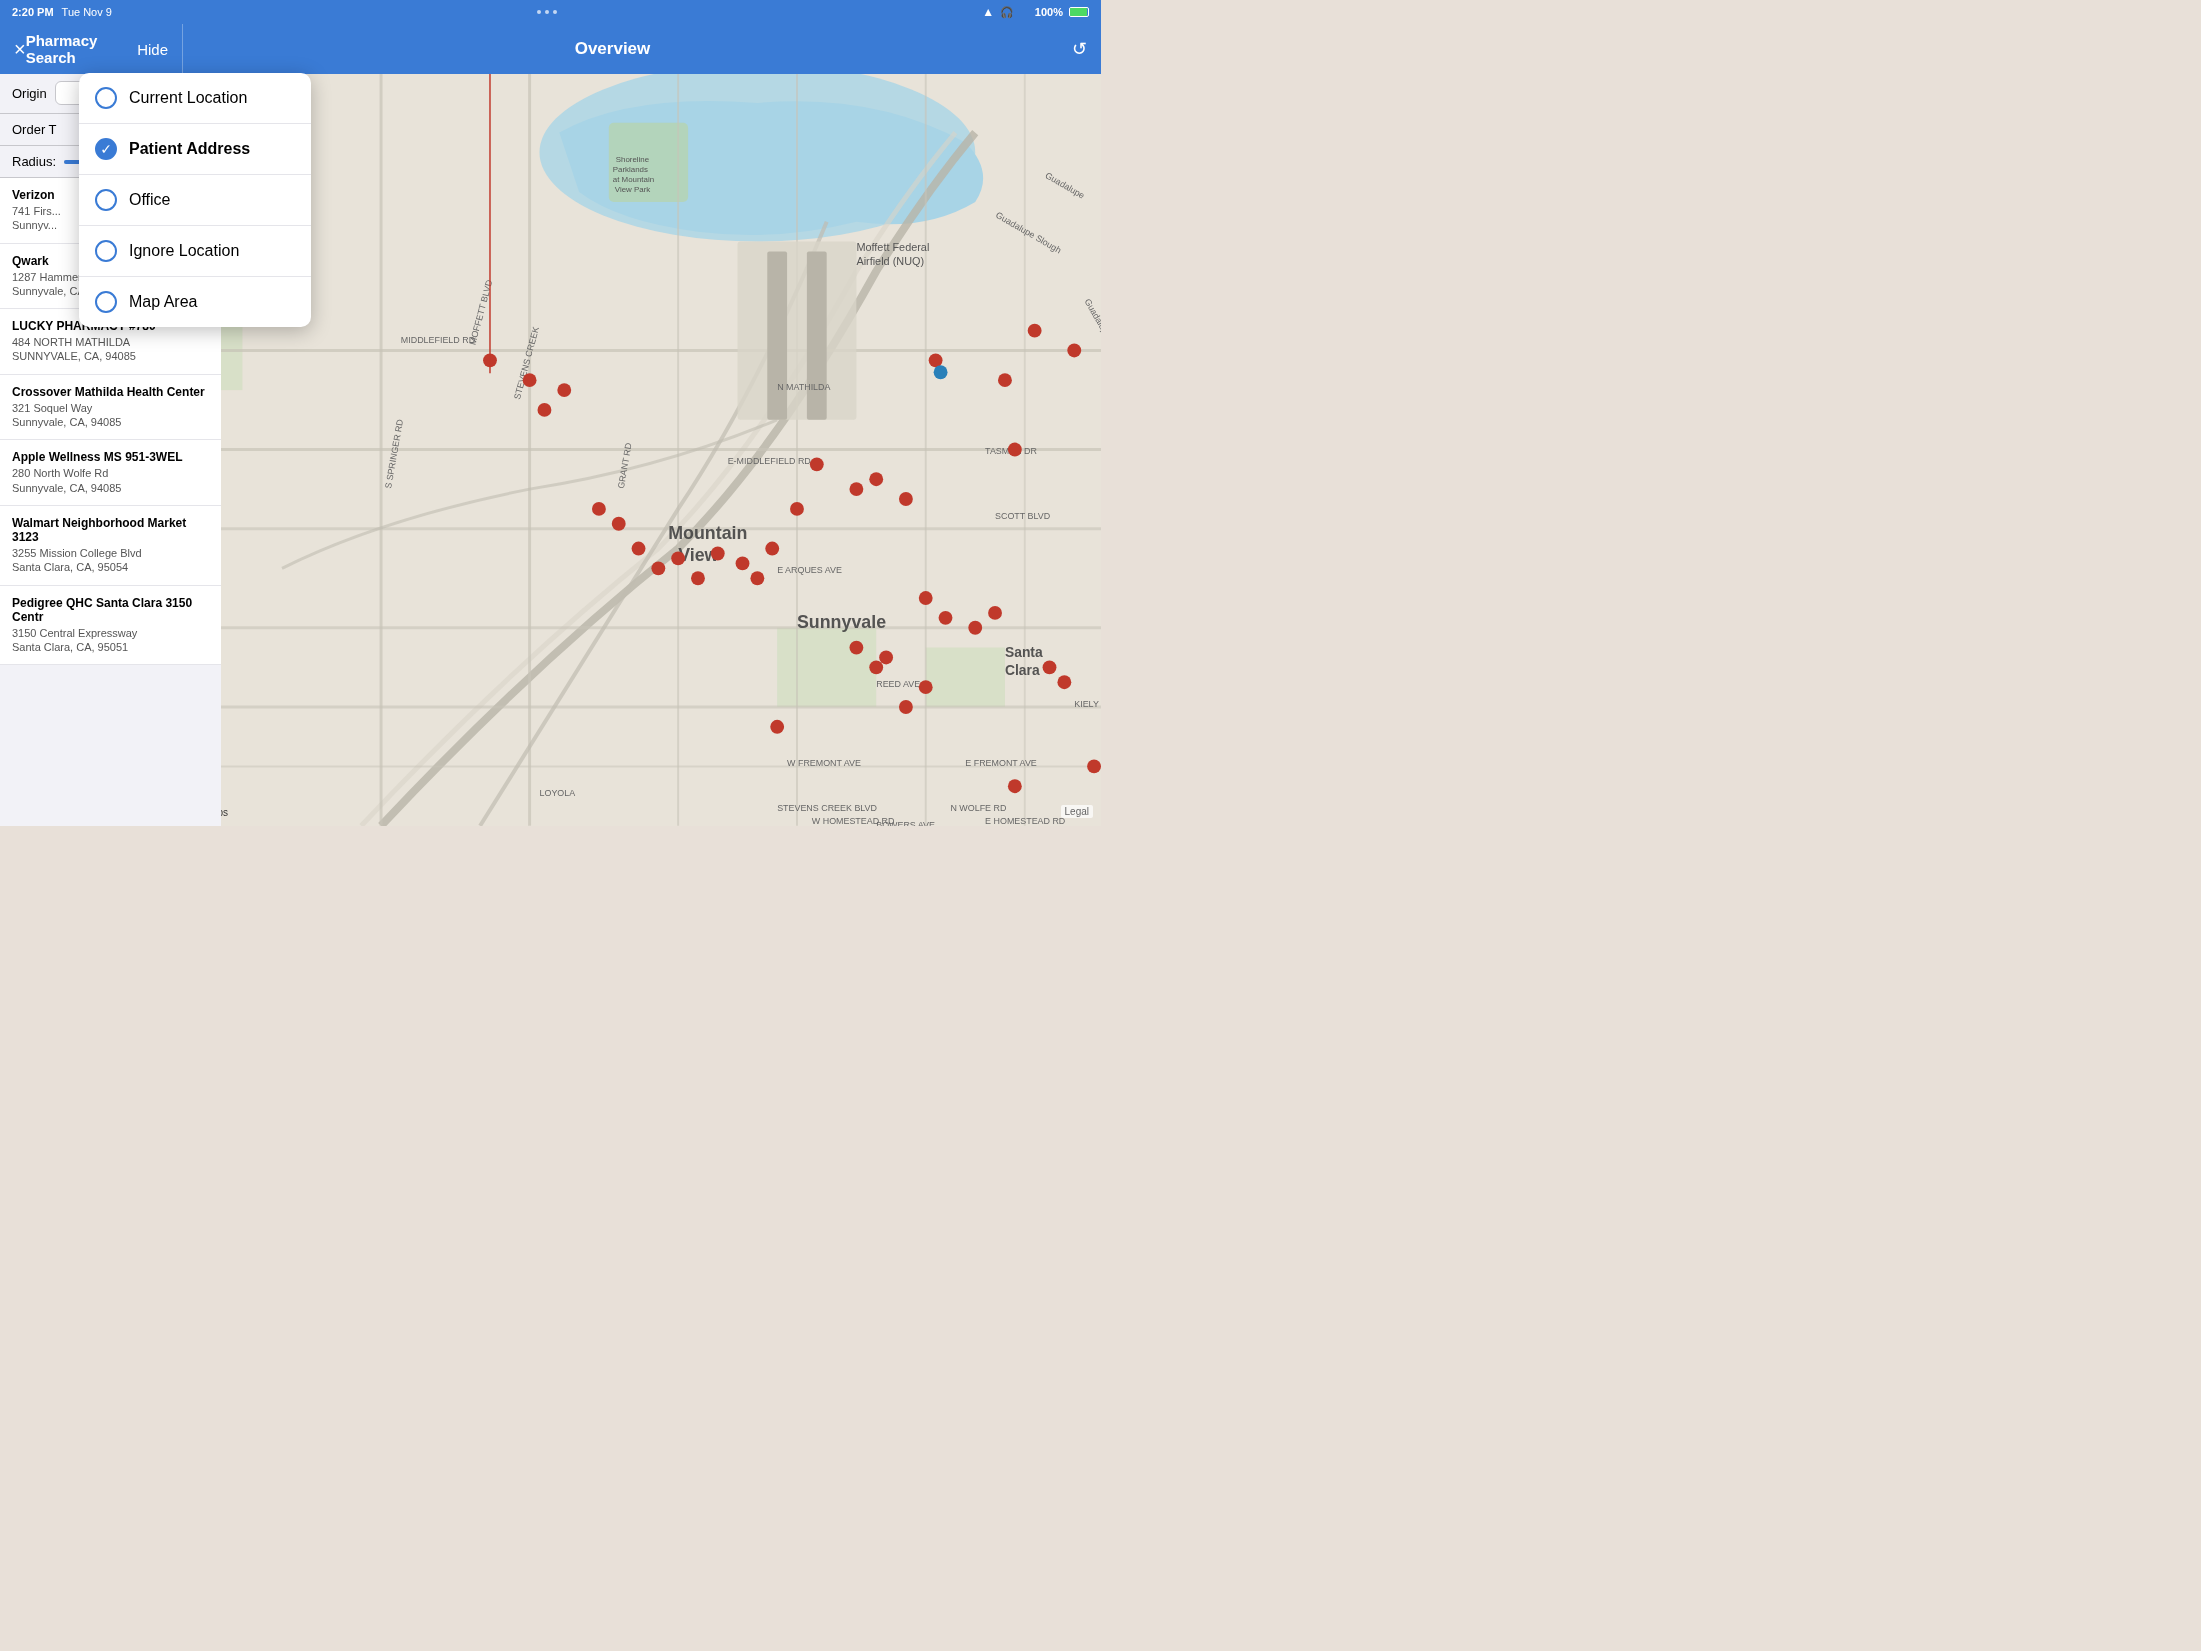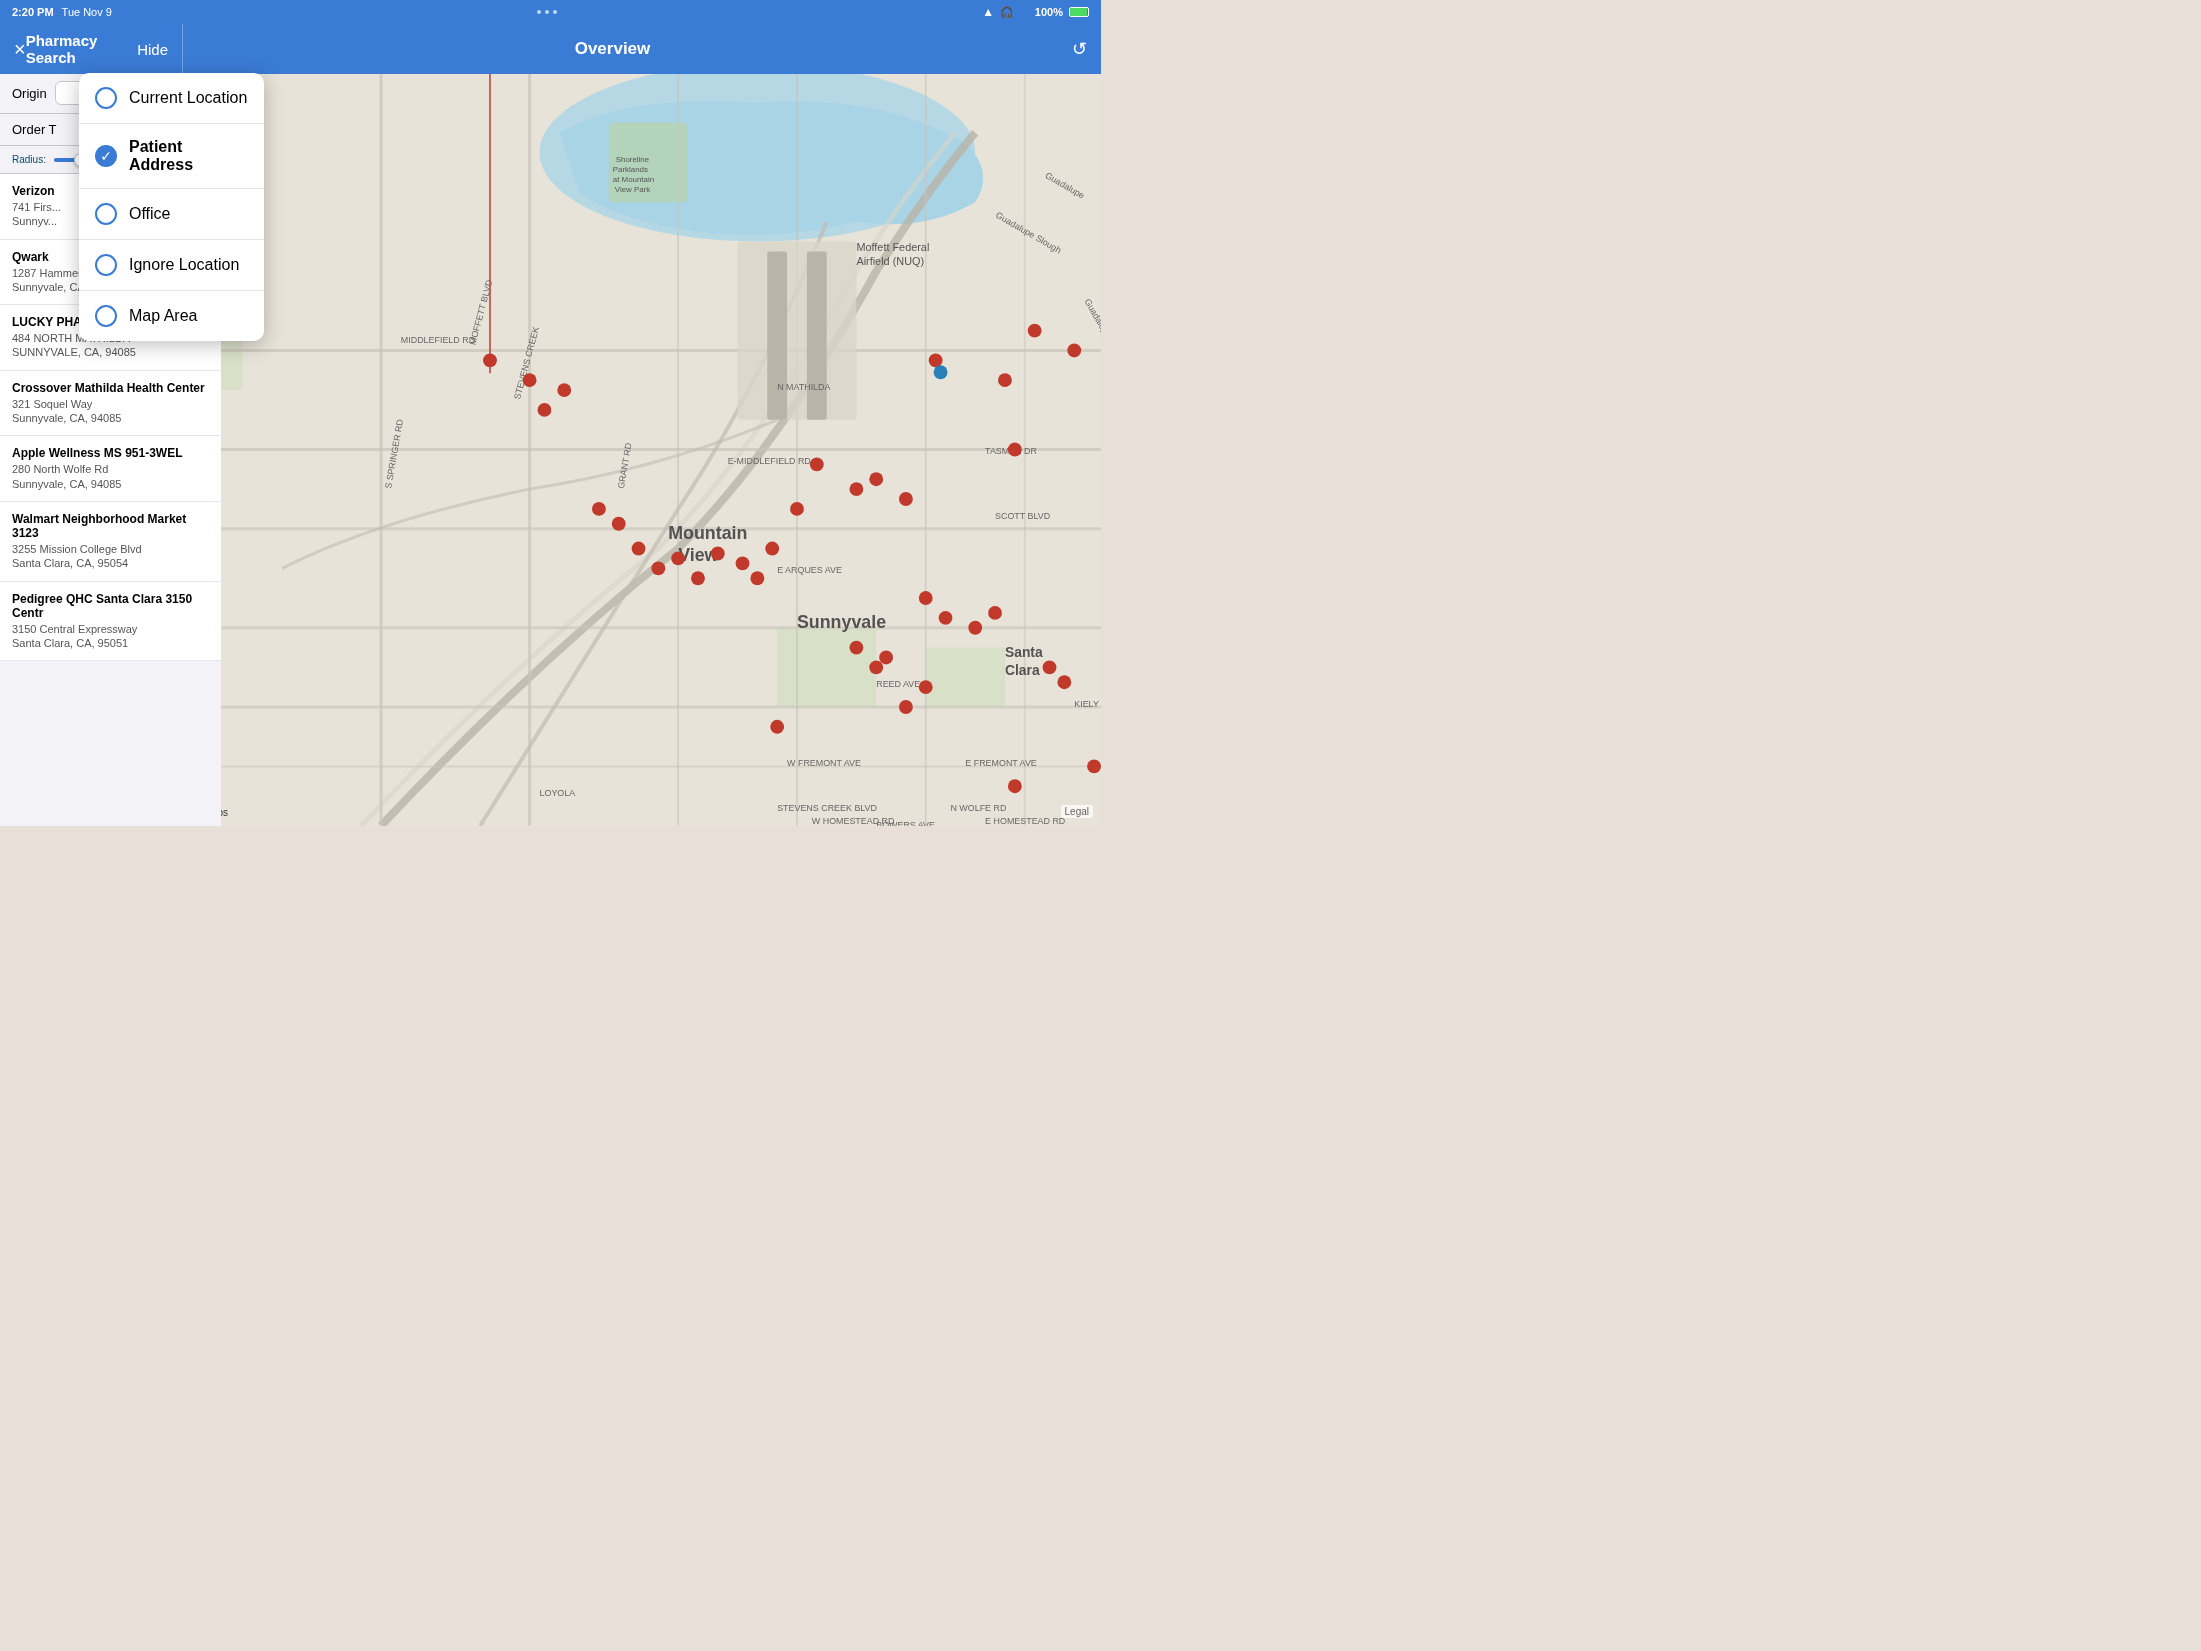--- a/index.html
+++ b/index.html
@@ -176,22 +176,22 @@
 
     
     .radius-row {
       display: flex;
       align-items: center;
       padding: 8px 12px;
       background: #f2f2f7;
       border-bottom: 1px solid #c7c7cc;
     }
     .radius-label {
-      font-size: 10px;
-      color: #0c4a6e;
+      font-size: 13px;
+      color: #000000;
       margin-right: 8px;
     }
     .radius-slider {
       flex: 1;
       height: 4px;
       background: #c7c7cc;
       border-radius: 2px;
       position: relative;
     }
     .radius-track {
@@ -243,21 +243,21 @@
     .map-svg {
       width: 100%;
       height: 100%;
     }
 
     
     .dropdown-overlay {
       position: absolute;
       top: 73px;
       left: 79px;
-      width: 185px;
+      width: 232px;
       background: white;
       border-radius: 10px;
       box-shadow: 0 4px 20px rgba(0,0,0,0.25);
       z-index: 200;
       overflow: hidden;
     }
     .dropdown-item {
       display: flex;
       align-items: center;
       padding: 14px 16px;

